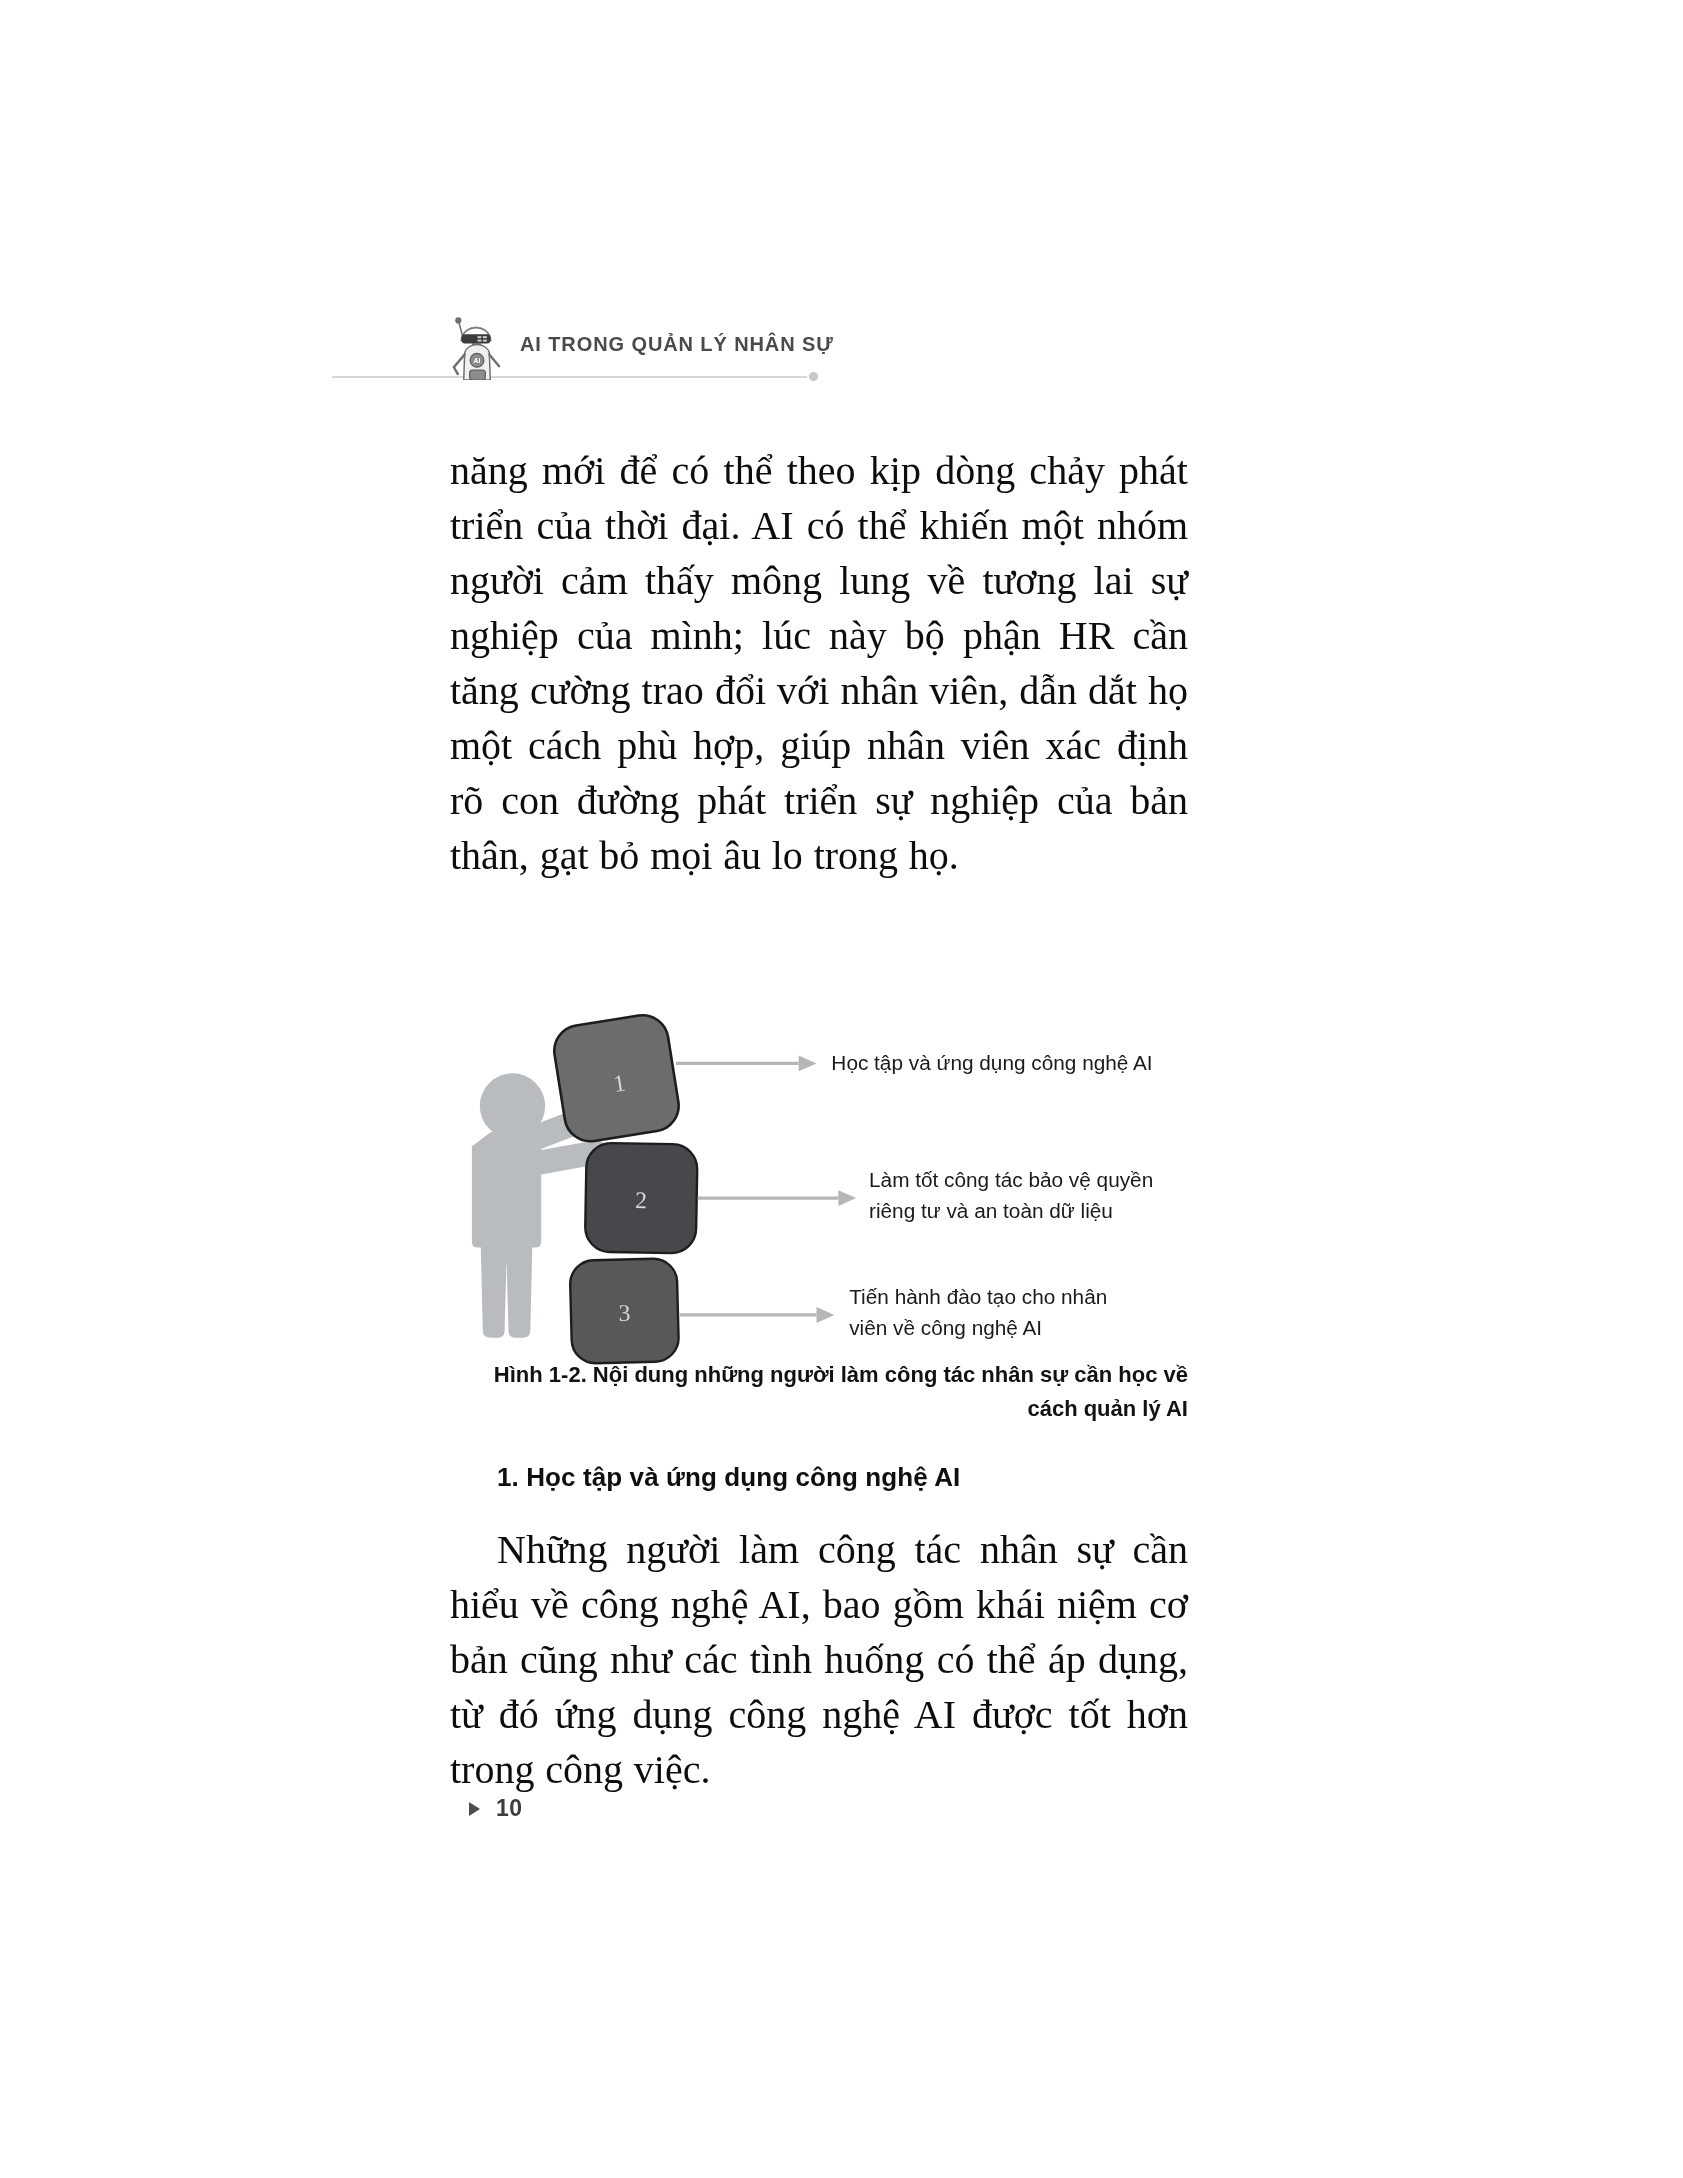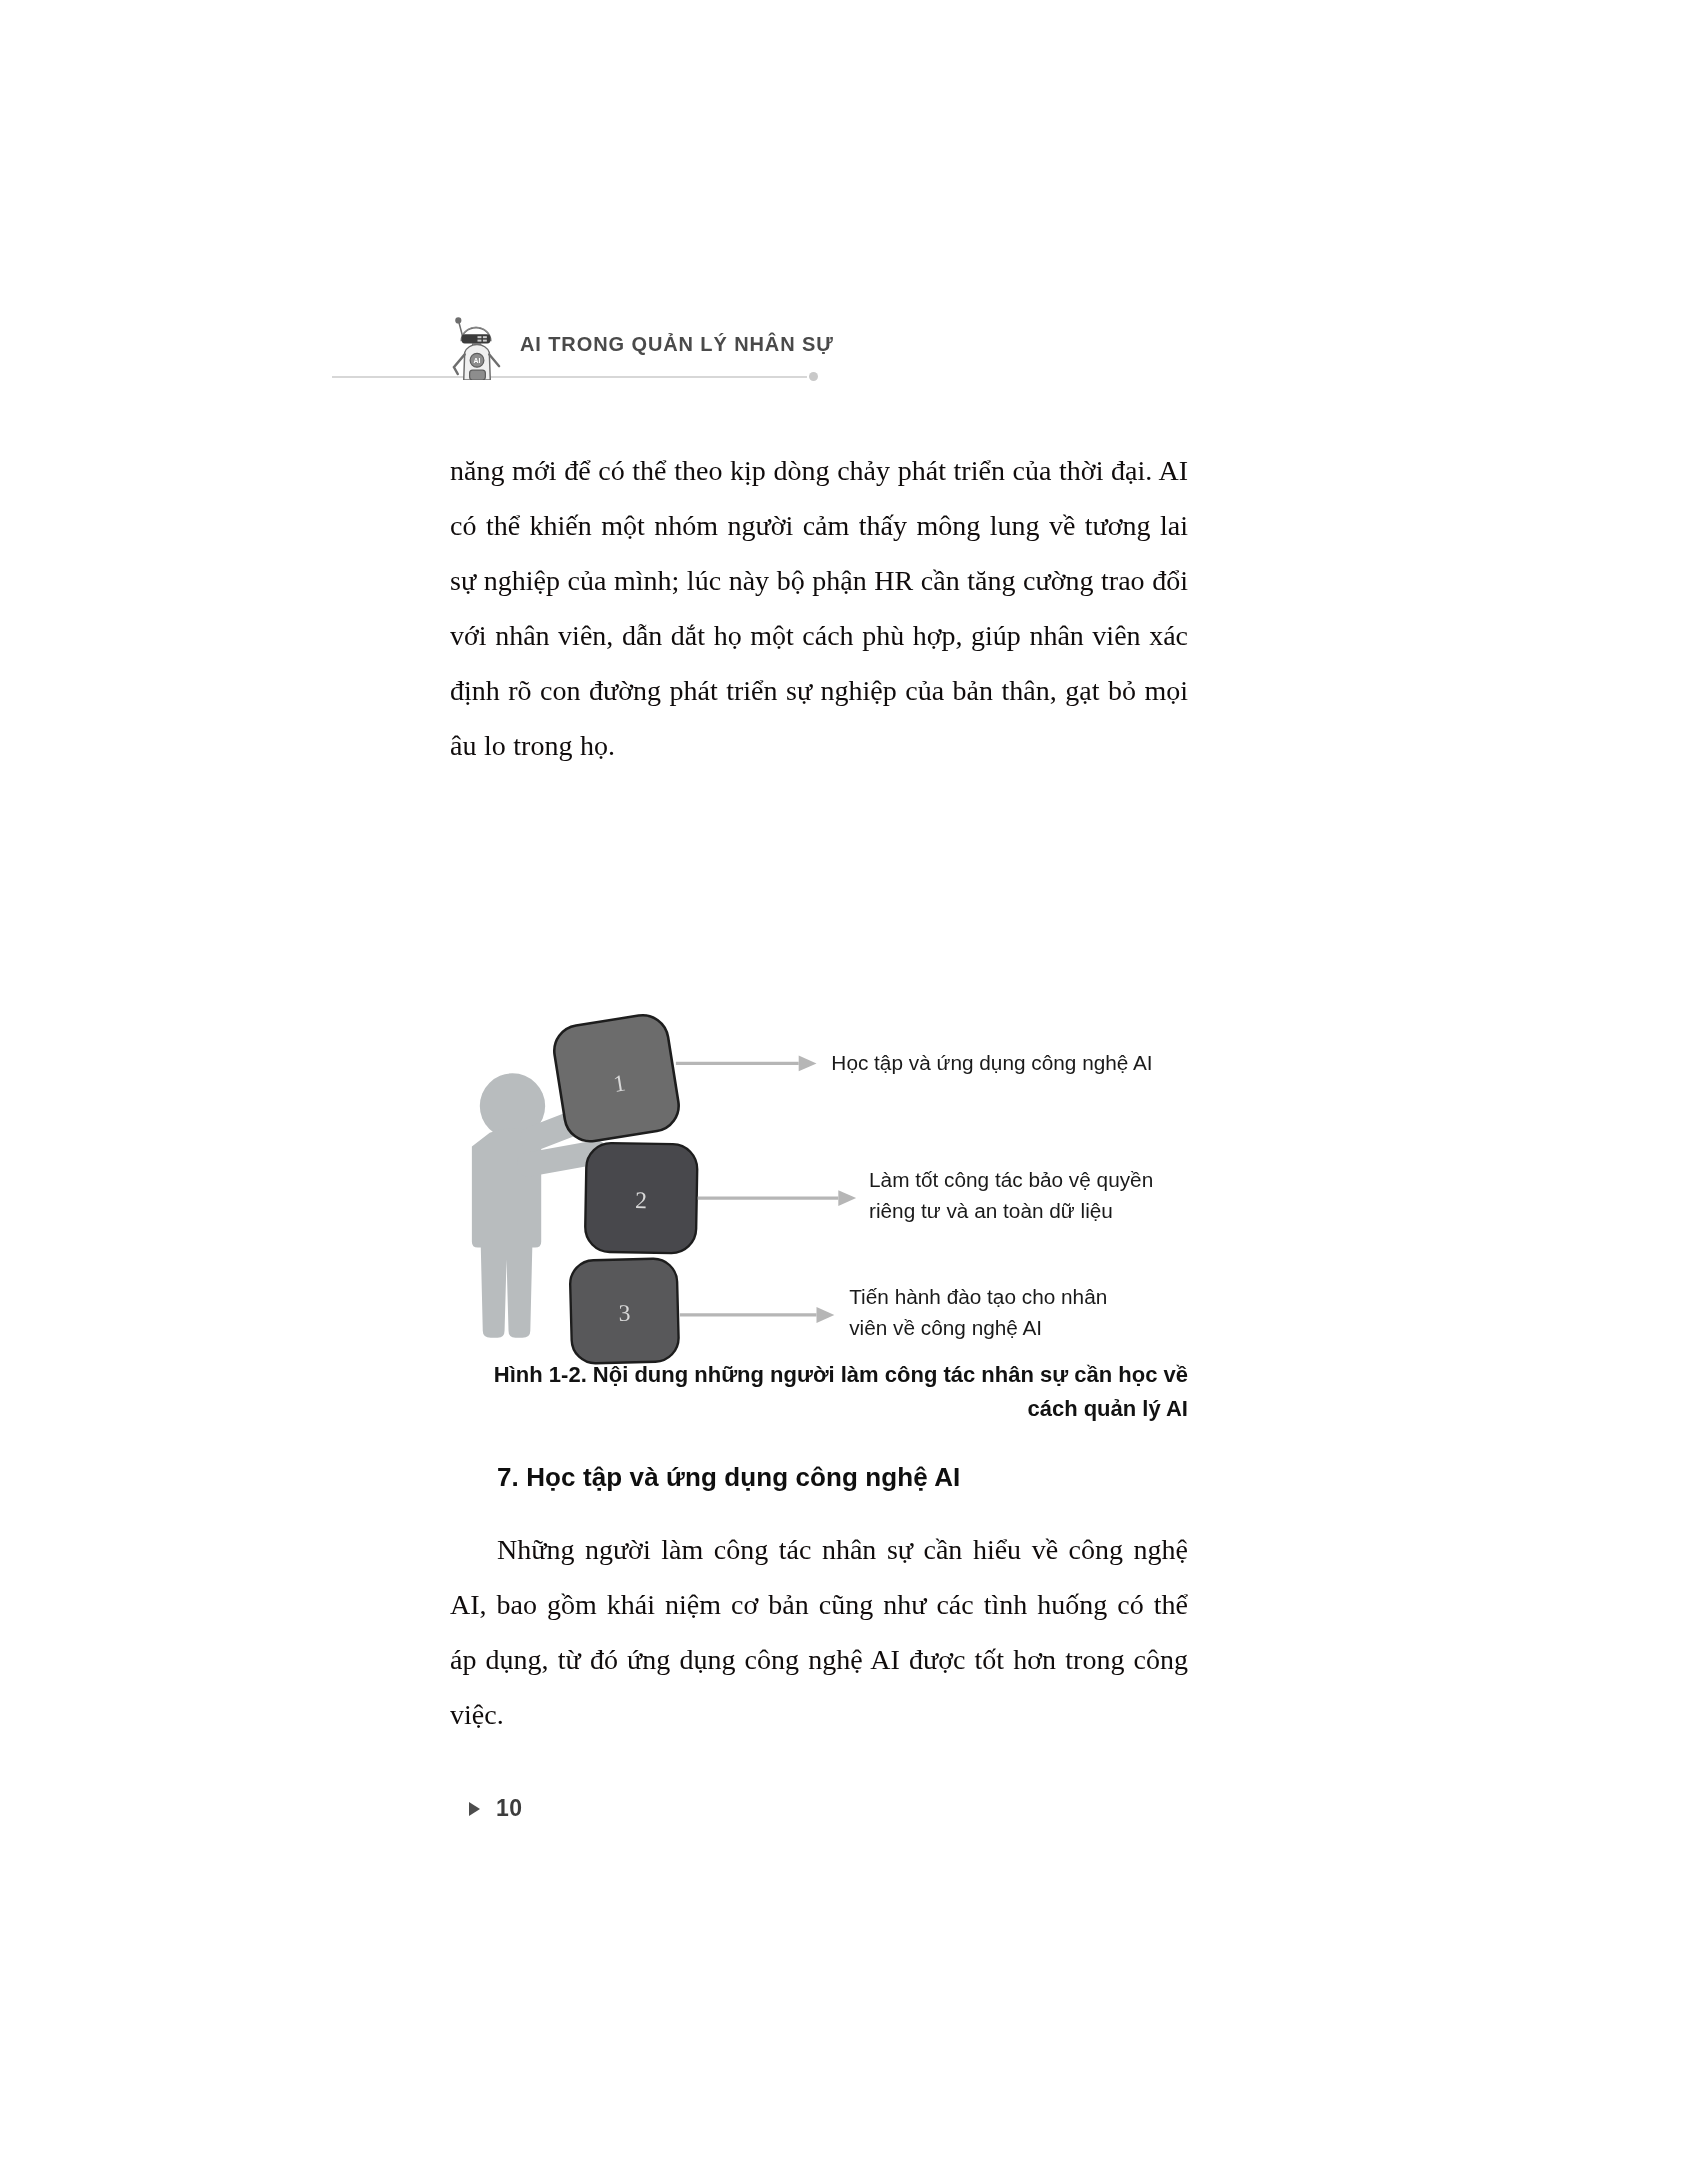--- a/index.html
+++ b/index.html
@@ -62,21 +62,21 @@
     top: 18px;
     font-family: "Liberation Sans", "DejaVu Sans", sans-serif;
     font-weight: 700;
     font-size: 20px;
     letter-spacing: 0.9px;
     color: #4a4a4a;
     white-space: nowrap;
   }
   p.body {
     margin: 0;
-    font-size: 28px;
+    font-size: 40px;
     line-height: 55px;
     color: #100c0c;
     text-align: justify;
     text-align-last: left;
     text-justify: inter-word;
     word-spacing: 0.02em;
   }
   p.indent { text-indent: 47px; }
 
   #para1 { position: absolute; left: 450px; top: 443px; width: 738px; }
@@ -234,21 +234,21 @@
         <text x="423" y="218">riêng tư và an toàn dữ liệu</text>
 
         <text x="403" y="305">Tiến hành đào tạo cho nhân</text>
         <text x="403" y="336">viên về công nghệ AI</text>
       </g>
     </svg>
   </div>
 
   <div class="fig-caption">Hình 1-2. Nội dung những người làm công tác nhân sự cần học về cách quản lý AI</div>
 
-  <div class="section-heading">7. Học tập và ứng dụng công nghệ AI</div>
+  <div class="section-heading">1. Học tập và ứng dụng công nghệ AI</div>
 
   <p id="para3" class="body indent">Những người làm công tác nhân sự cần hiểu về công nghệ AI, bao gồm khái niệm cơ bản cũng như các tình huống có thể áp dụng, từ đó ứng dụng công nghệ AI được tốt hơn trong công việc.</p>
 
   <div class="footer">
     <span class="footer-marker"></span>
     <span class="footer-page">10</span>
   </div>
 
 </div>
 

